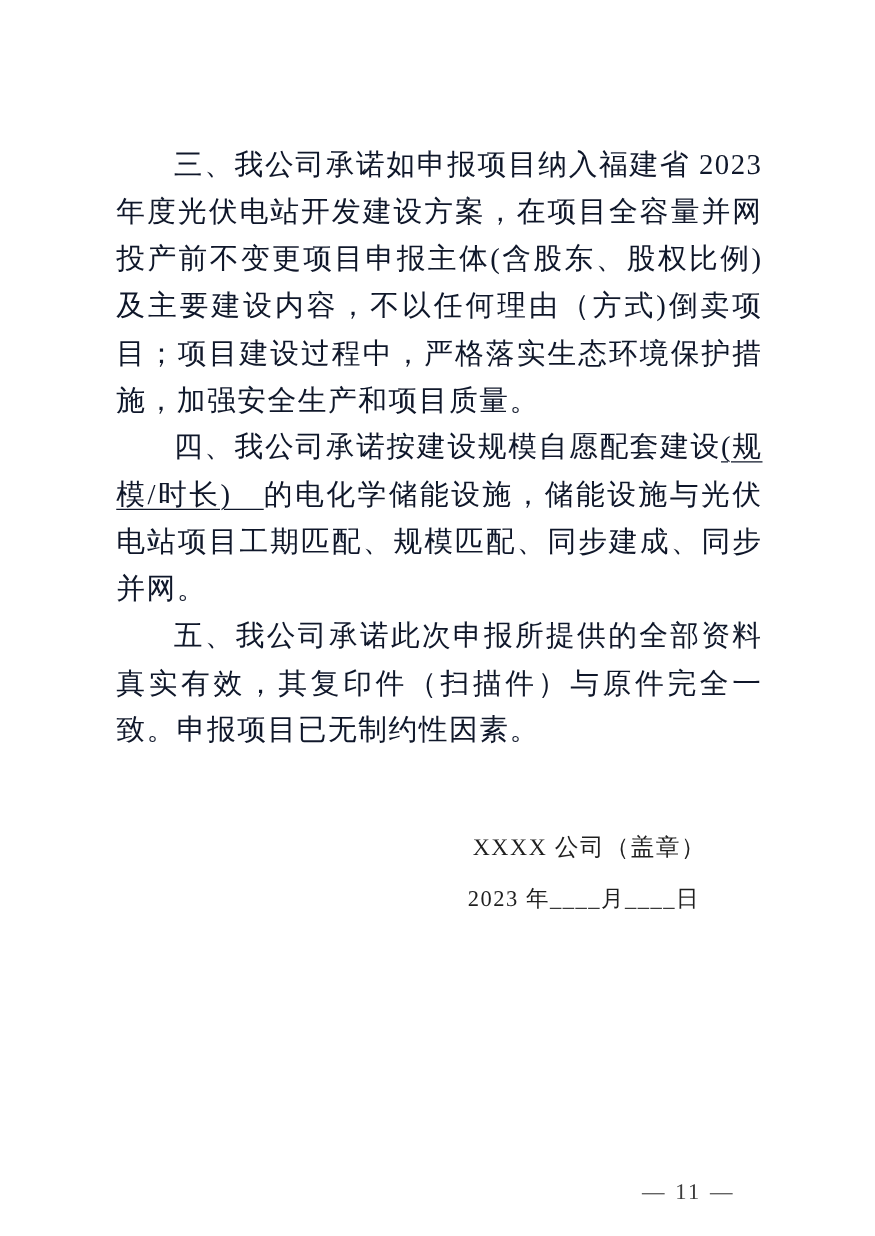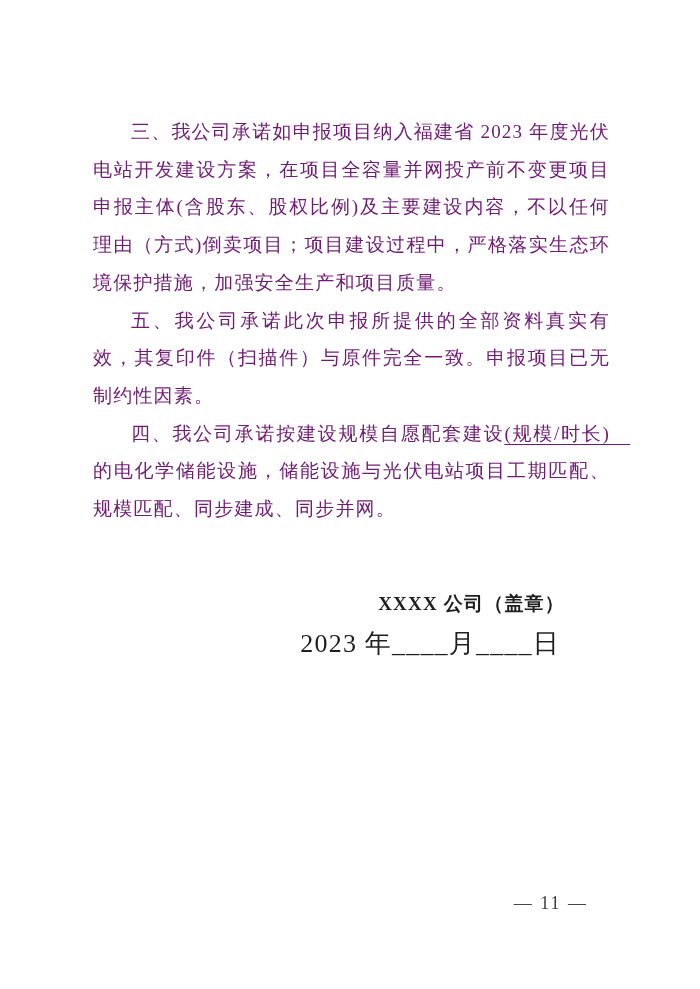--- a/index.html
+++ b/index.html
@@ -19,78 +19,77 @@
   }
 
   .content {
     position: absolute;
     left: 93px;
     top: 113px;
     width: 517px;
   }
 
   .para {
-    font-size: 19px;
+    font-size: 23px;
     line-height: 37.7px;
     letter-spacing: 1.2px;
     text-align: justify;
     text-indent: 2em;
-    color: #701a75;
+    color: #0f172a;
   }
 
   .underline-run {
     text-decoration: underline;
     text-underline-offset: 4px;
     text-decoration-thickness: 1px;
   }
 
   .signature-block {
     margin-top: 56px;
   }
 
   .sig-company {
     font-size: 19px;
     line-height: 40px;
     letter-spacing: 1.2px;
     text-align: right;
     padding-right: 45px;
     white-space: nowrap;
-    font-weight: bold;
   }
 
   .sig-date {
-    font-size: 26px;
+    font-size: 18px;
     line-height: 40px;
     letter-spacing: 1.2px;
     text-align: right;
     padding-right: 50px;
     white-space: nowrap;
   }
 
   .page-number {
     position: absolute;
-    top: 893px;
+    top: 943px;
     right: 112px;
     font-size: 18px;
     letter-spacing: 2px;
     color: #3c3c3c;
     white-space: nowrap;
   }
 </style>
 </head>
 <body>
 
 <div class="page">
 
   <div class="content">
 
     <div>
         <p class="para"><span>三、我公司承诺如申报项目纳入福建省 2023 年度光伏电站开发建设方案，在项目全容量并网投产前不变更项目申报主体(含股东、股权比例)及主要建设内容，不以任何理由（方式)倒卖项目；项目建设过程中，严格落实生态环境保护措施，加强安全生产和项目质量。</span></p>
+        <p class="para"><span>四、我公司承诺按建设规模自愿配套建设</span><span class="underline-run">(规模/时长)　</span><span>的电化学储能设施，储能设施与光伏电站项目工期匹配、规模匹配、同步建成、同步并网。</span></p>
         <p class="para"><span>五、我公司承诺此次申报所提供的全部资料真实有效，其复印件（扫描件）与原件完全一致。申报项目已无制约性因素。</span></p>
-        <p class="para"><span>四、我公司承诺按建设规模自愿配套建设</span><span class="underline-run">(规模/时长)　</span><span>的电化学储能设施，储能设施与光伏电站项目工期匹配、规模匹配、同步建成、同步并网。</span></p>
       </div>
 
     <div class="signature-block">
       <div class="sig-company">XXXX 公司（盖章）</div>
       <div class="sig-date">2023 年____月____日</div>
     </div>
 
   </div>
 
   <div class="page-number">— 11 —</div>

